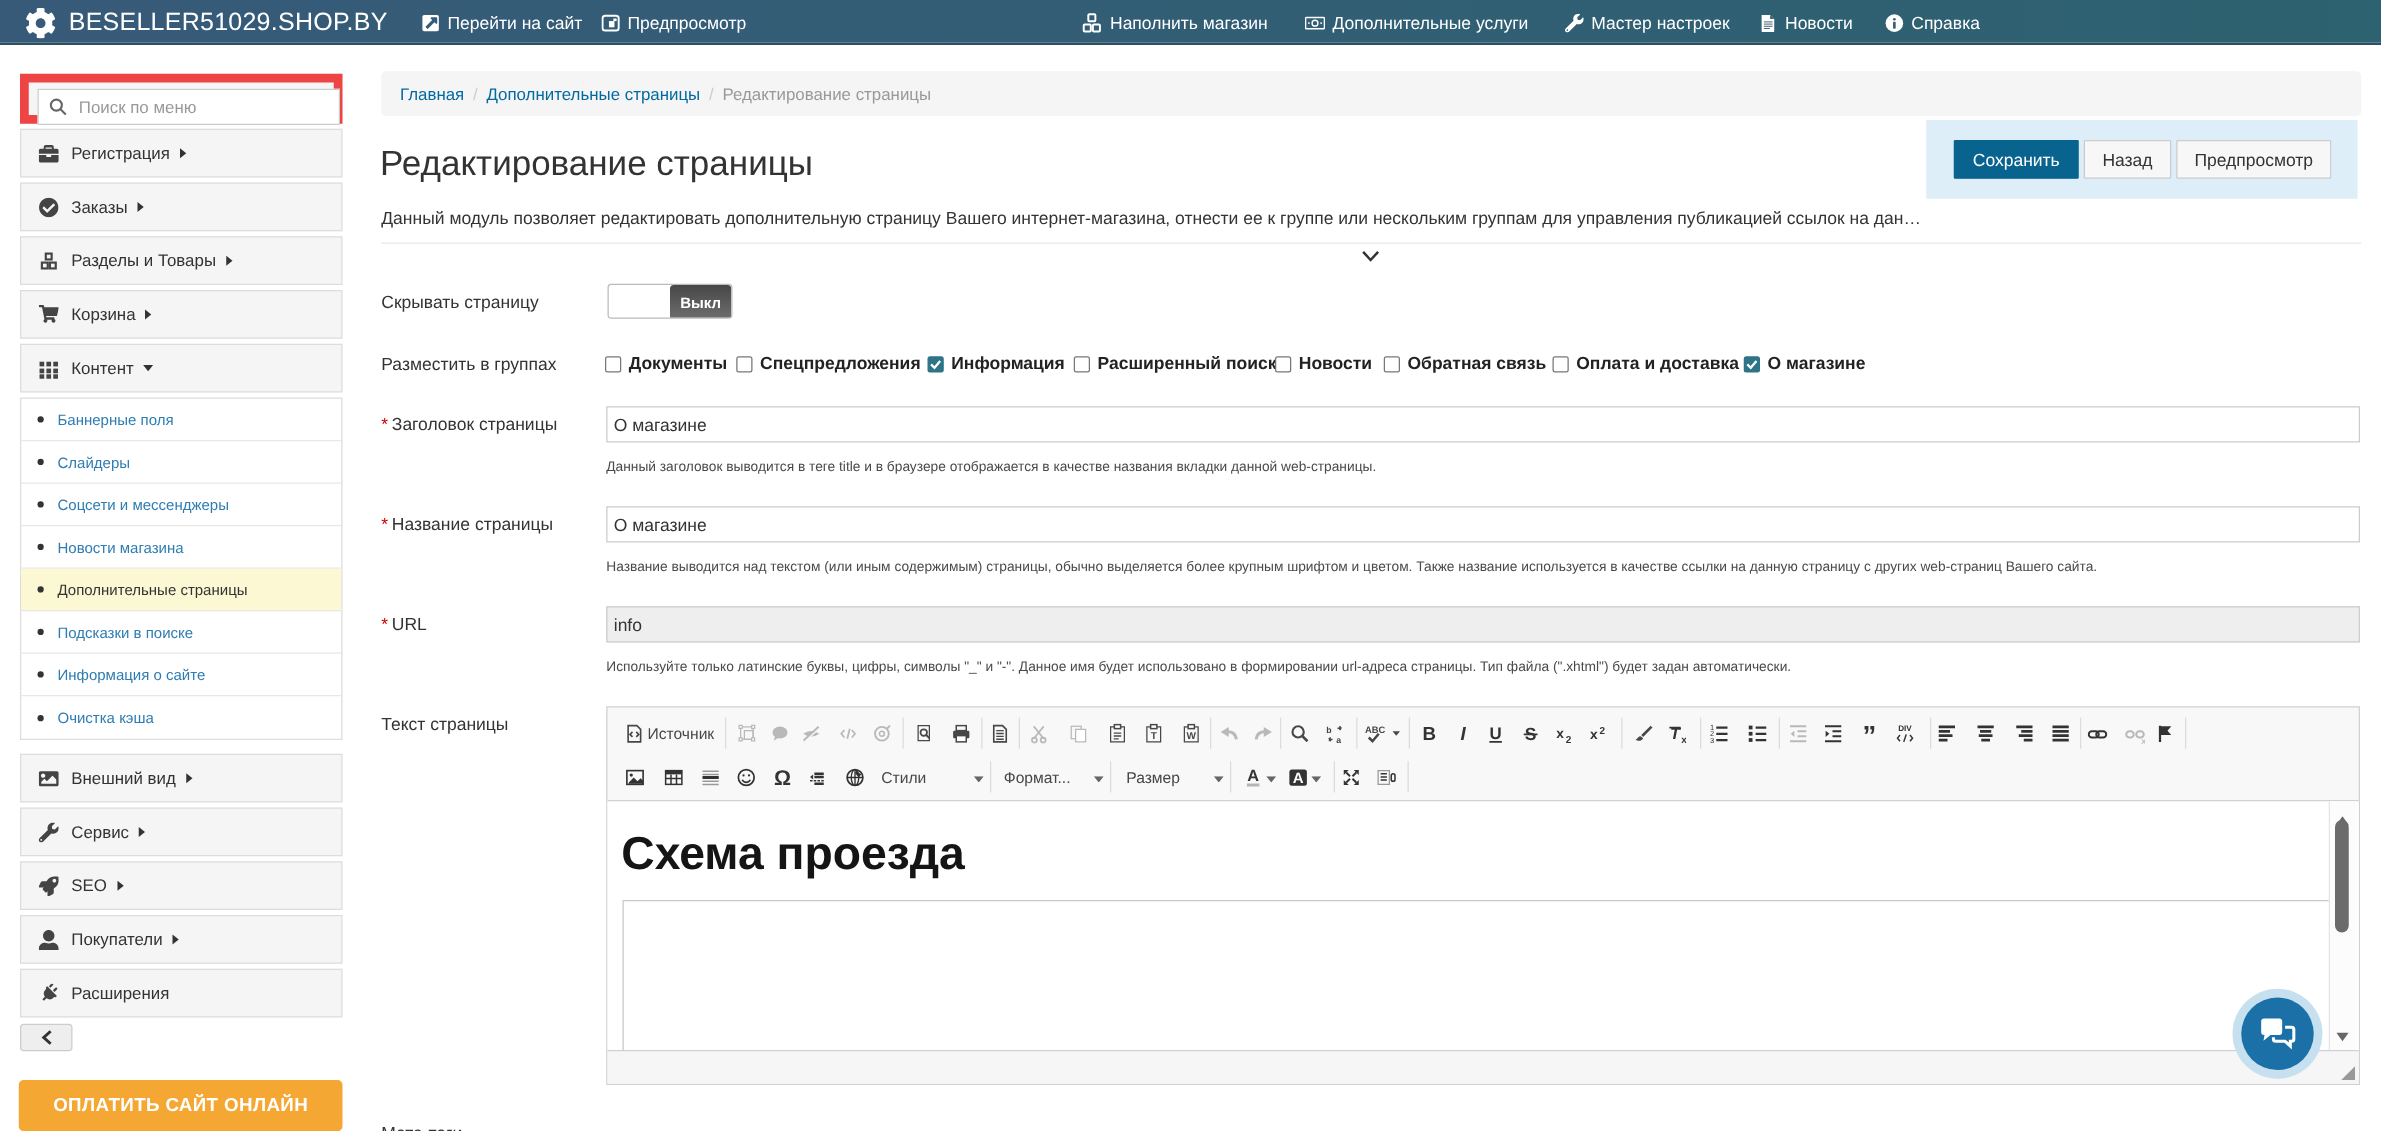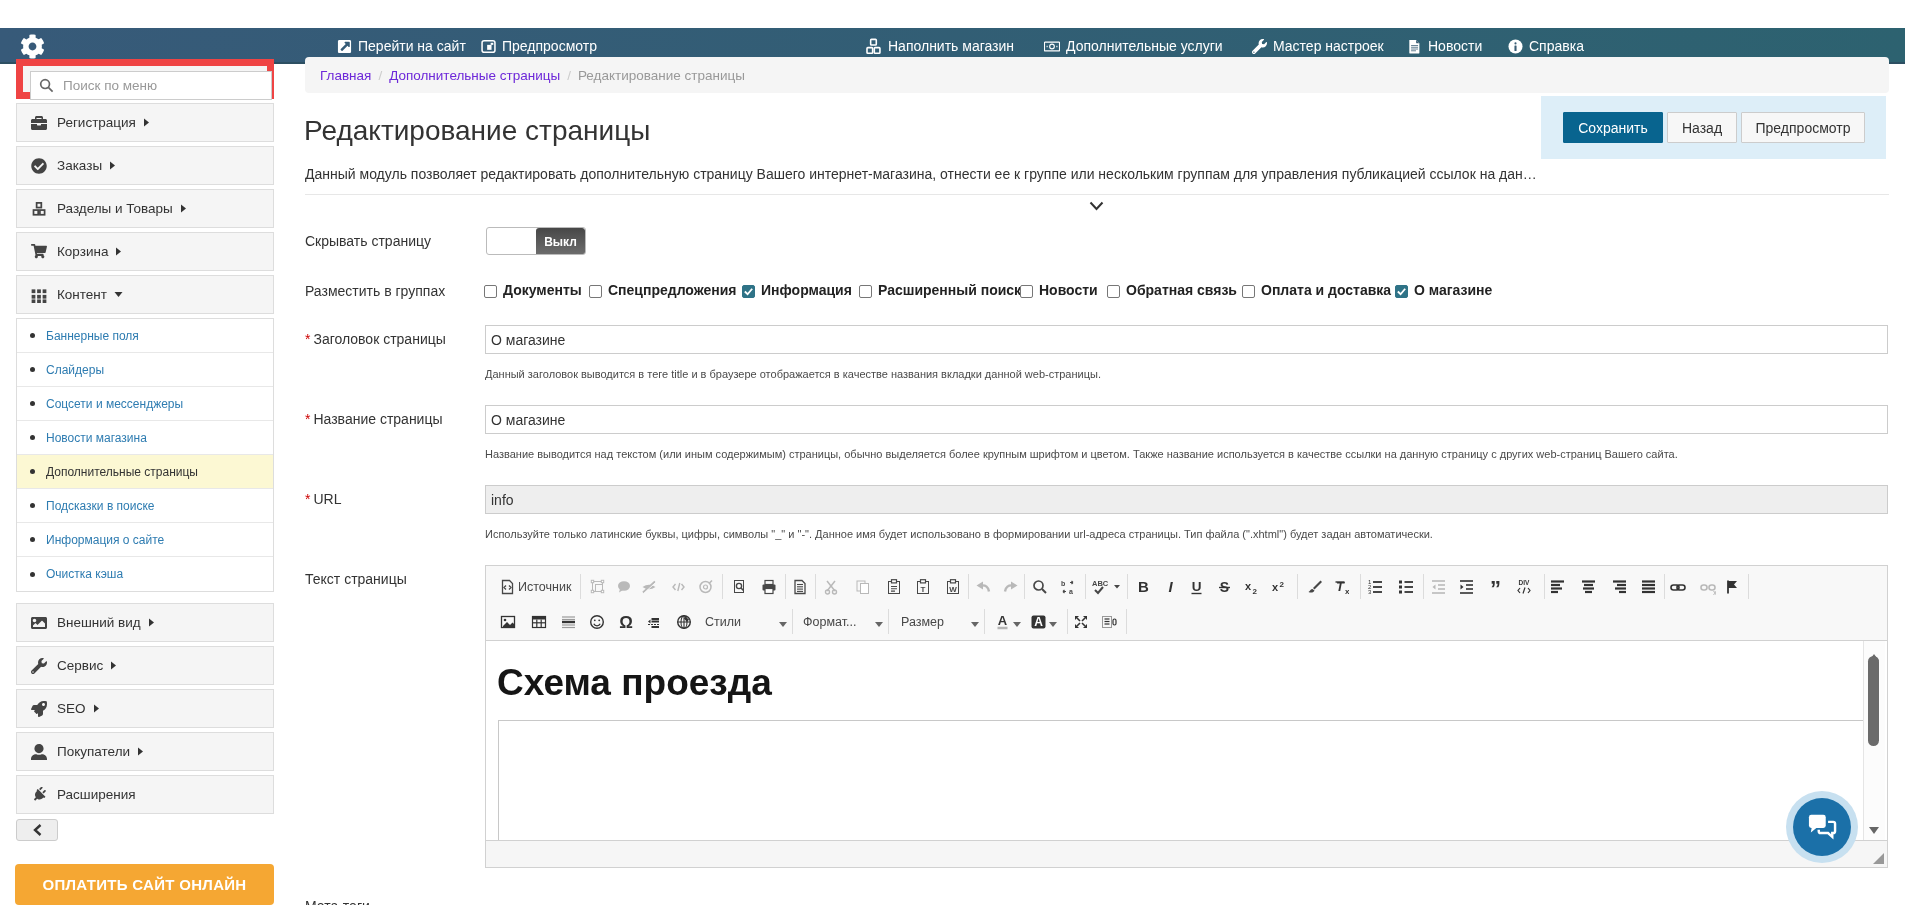--- a/index.html
+++ b/index.html
@@ -1,20 +1,20 @@
 <!DOCTYPE html>
 <html><head><meta charset="utf-8">
 <style>
 * { margin:0; padding:0; box-sizing:border-box; }
 html,body { width:1905px; height:905px; overflow:hidden; background:#fff;
   font-family:"Liberation Sans", sans-serif; position:relative; }
 
 
 .topbar { position:absolute; left:0; top:0; width:1905px; height:36px;
-  background:linear-gradient(to right,#375a79,#2d6270); border-bottom:2px solid #2d4f62;margin-top:28px; }
+  background:linear-gradient(to right,#375a79,#2d6270); border-bottom:2px solid #2d4f62; }
 .topbar .item { position:absolute; top:0; height:36px; display:flex; align-items:center;
   color:#fff; font-size:14px; white-space:nowrap; }
 .sitename { position:absolute; left:55px; top:0; height:36px; display:flex; align-items:center;
   color:#fff; font-size:20px; letter-spacing:0.2px; }
 
 
 .sidebar { position:absolute; left:16px; top:59px; width:258px; }
 .searchwrap { position:absolute; left:0; top:0; width:258px; height:40px; background:#f5f5f5;
   border:7px solid #ef4444; }
 .searchin { position:absolute; left:7px; top:5px; width:242px; height:29px; background:#fff;
@@ -31,21 +31,21 @@
 .bullet { width:5px; height:5px; border-radius:50%; background:#333; margin-right:11px; flex:0 0 auto; }
 .collapsebox { position:absolute; left:0; top:760px; width:42px; height:22px; background:#eee;
   border:1px solid #ccc; border-radius:3px; display:flex; align-items:center; justify-content:center; }
 .paybtn { position:absolute; left:-1px; top:805px; width:259px; height:41px; background:#f5a733;
   border-radius:4px; color:#fff; font-weight:bold; display:flex; align-items:center;
   justify-content:center; letter-spacing:0.3px; font-size:15px; }
 
 
 .crumbbar { position:absolute; left:305px; top:57px; width:1584px; height:36px; background:#f5f5f5;
   border-radius:4px; display:flex; align-items:center; padding-left:15px; font-size:13.5px; color:#999; }
-.crumbbar a { color:#6d28d9; text-decoration:none; }
+.crumbbar a { color:#0369a1; text-decoration:none; }
 .crumbbar .sl { margin:0 7px; color:#ccc; }
 h1 { position:absolute; left:304px; top:115px; font-size:28px; font-weight:normal; color:#333; }
 .btnpanel { position:absolute; left:1541px; top:96px; width:345px; height:63px; background:#ddeef8; }
 .btn { position:absolute; top:16px; height:31px; border:1px solid #ccc; background:#f7f7f7;
   color:#333; font-size:14px; display:flex; align-items:center; justify-content:center; border-radius:1px; }
 .btn.primary { background:#08648f; border-color:#08648f; color:#fff; }
 .desc { position:absolute; left:305px; top:166px; font-size:14px; color:#333; white-space:nowrap; }
 .hr1 { position:absolute; left:305px; top:194px; width:1584px; height:1px; background:#e7e7e7; }
 .chev { position:absolute; left:1089px; top:197px; }
 

